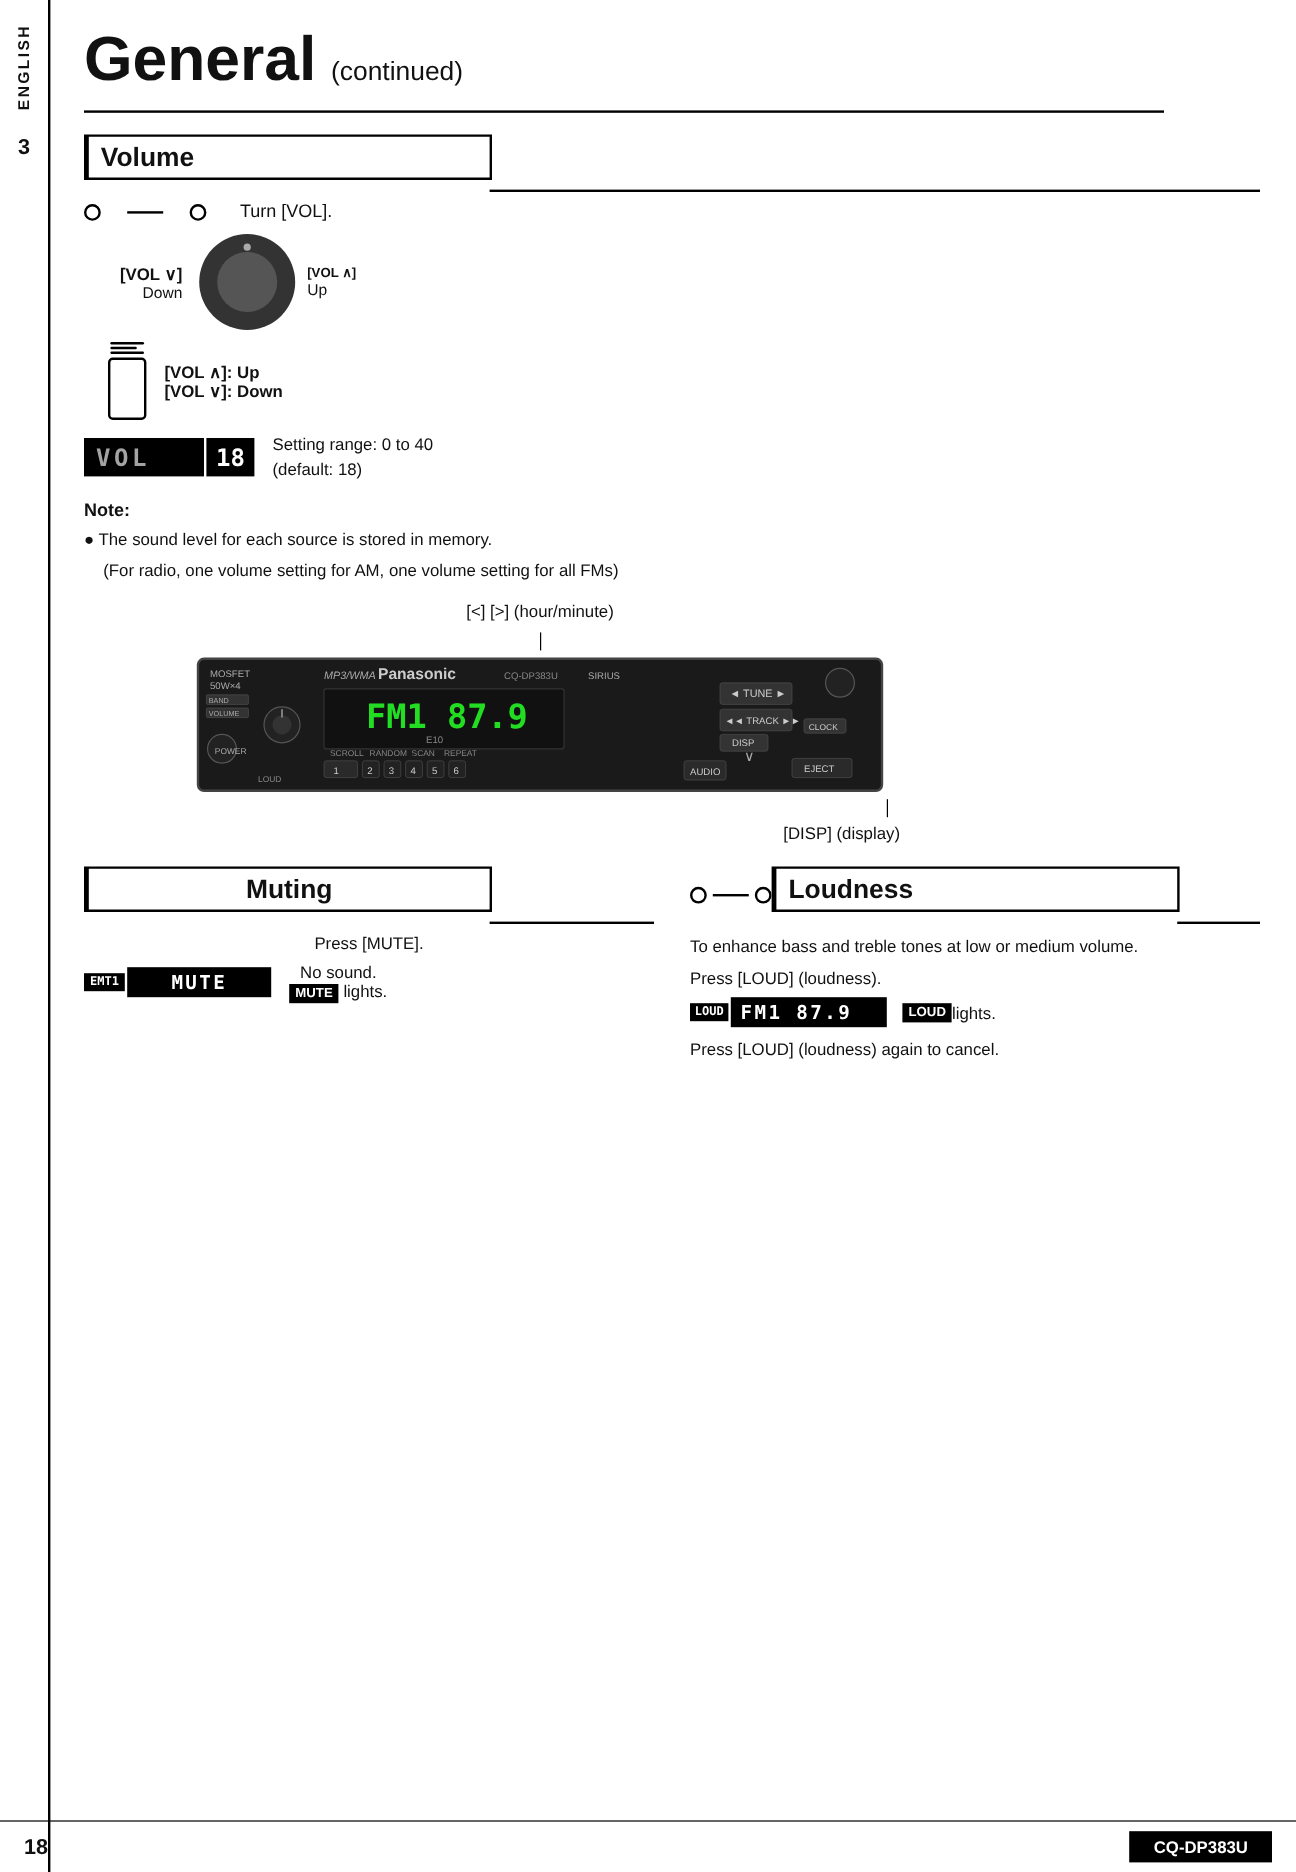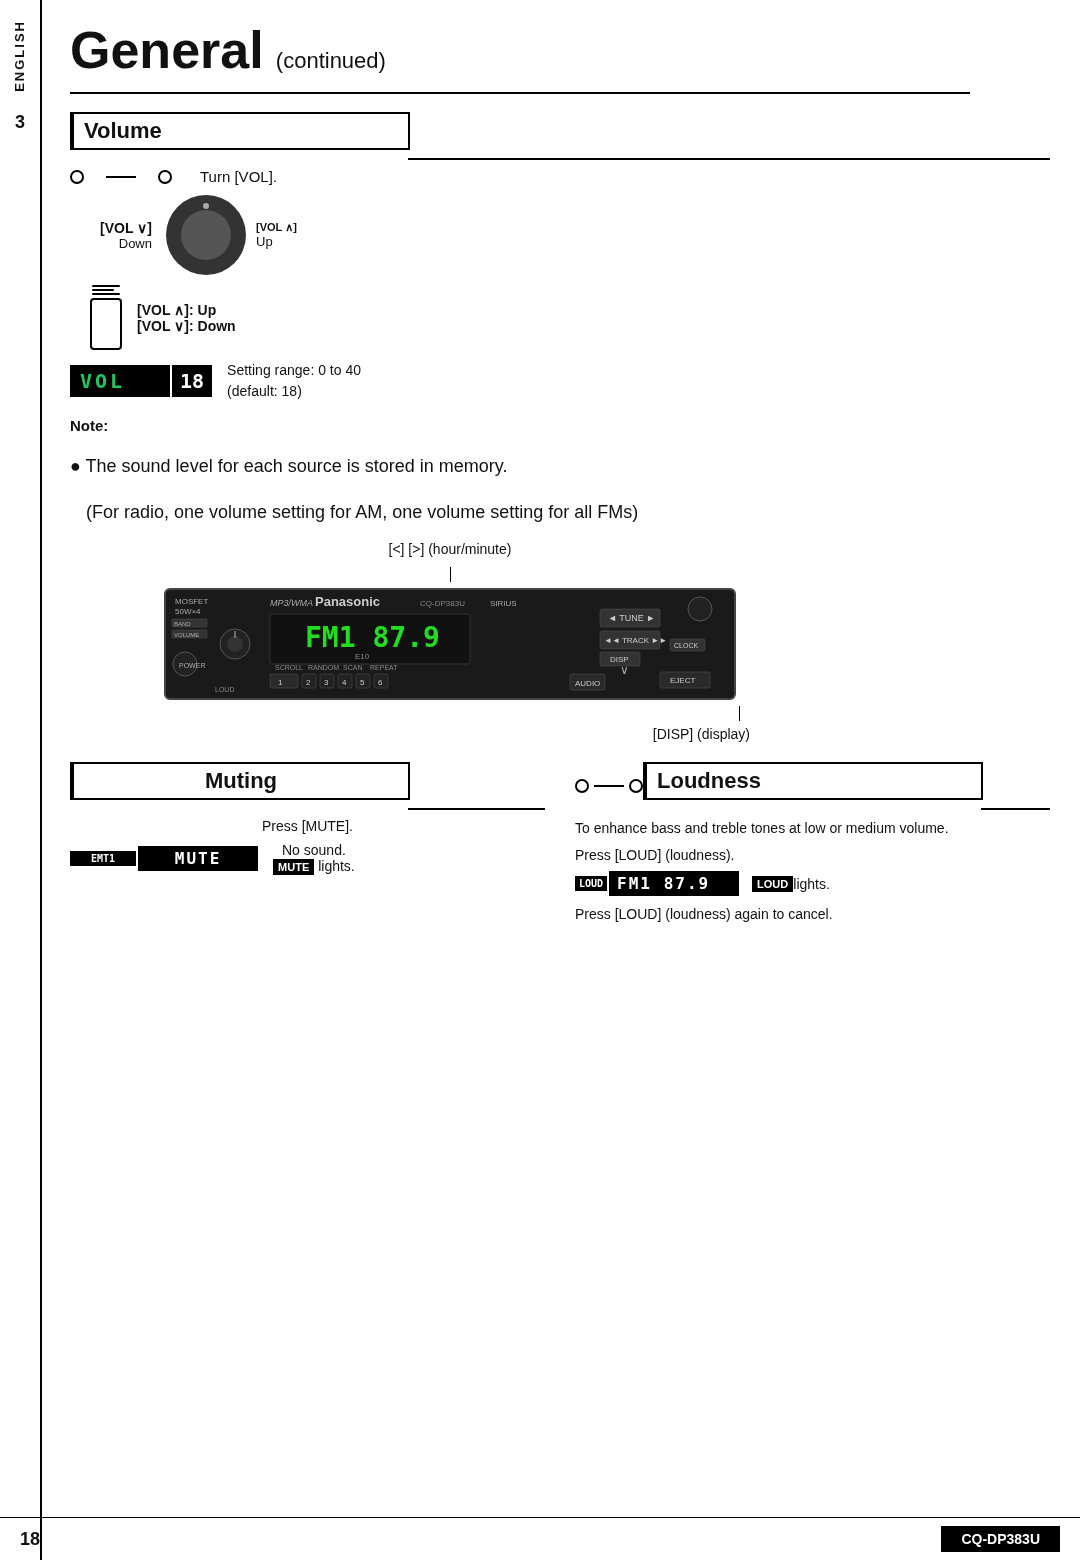--- a/index.html
+++ b/index.html
@@ -135,21 +135,21 @@
       top: 8px;
       left: 50%;
       transform: translateX(-50%);
       width: 6px;
       height: 6px;
       background: #aaa;
       border-radius: 50%;
     }
     .display-screen {
       background: #000;
-      color: #22c55e;
+      color: #a3a3a3;
       padding: 4px 10px;
       font-size: 20px;
       font-family: monospace;
       font-weight: bold;
       letter-spacing: 3px;
       min-width: 100px;
     }
     .display-number {
       background: #000;
       color: #fff;
@@ -161,23 +161,23 @@
 
     
     .note-section {
       margin: 15px 0;
     }
     .note-title {
       font-weight: bold;
       font-size: 15px;
     }
     .note-text {
-      font-size: 18px;
+      font-size: 14px;
       line-height: 1.5;
-      margin-top: 19px;
+      margin-top: 5px;
     }
 
     
     .bottom-columns {
       display: flex;
       gap: 30px;
       margin-top: 20px;
     }
     .left-col {
       flex: 1;
@@ -465,21 +465,21 @@
     <div class="left-col">
       <div style="display:flex; align-items:stretch; gap:0; margin-bottom:2px;">
         <span class="section-header">Muting</span>
         <span style="flex:1; border-bottom:2px solid #000; display:inline-block; margin-left:-2px;"></span>
       </div>
 
       <div style="font-size:14px; margin:8px 0;">Press [MUTE].</div>
 
       <div class="mute-display">
         <div style="display:flex; align-items:center; gap:2px;">
-          <div style="background:#000; color:#fff; font-family:monospace; font-size:10px; padding:2px 21px; font-weight:bold;">EMT1</div>
+          <div style="background:#000; color:#fff; font-family:monospace; font-size:10px; padding:2px 5px; font-weight:bold;">EMT1</div>
           <div class="mute-screen">MUTE</div>
         </div>
         <div style="font-size:14px;">
           <div>No sound.</div>
           <div>
             <span class="mute-badge">MUTE</span>
             <span> lights.</span>
           </div>
         </div>
       </div>

